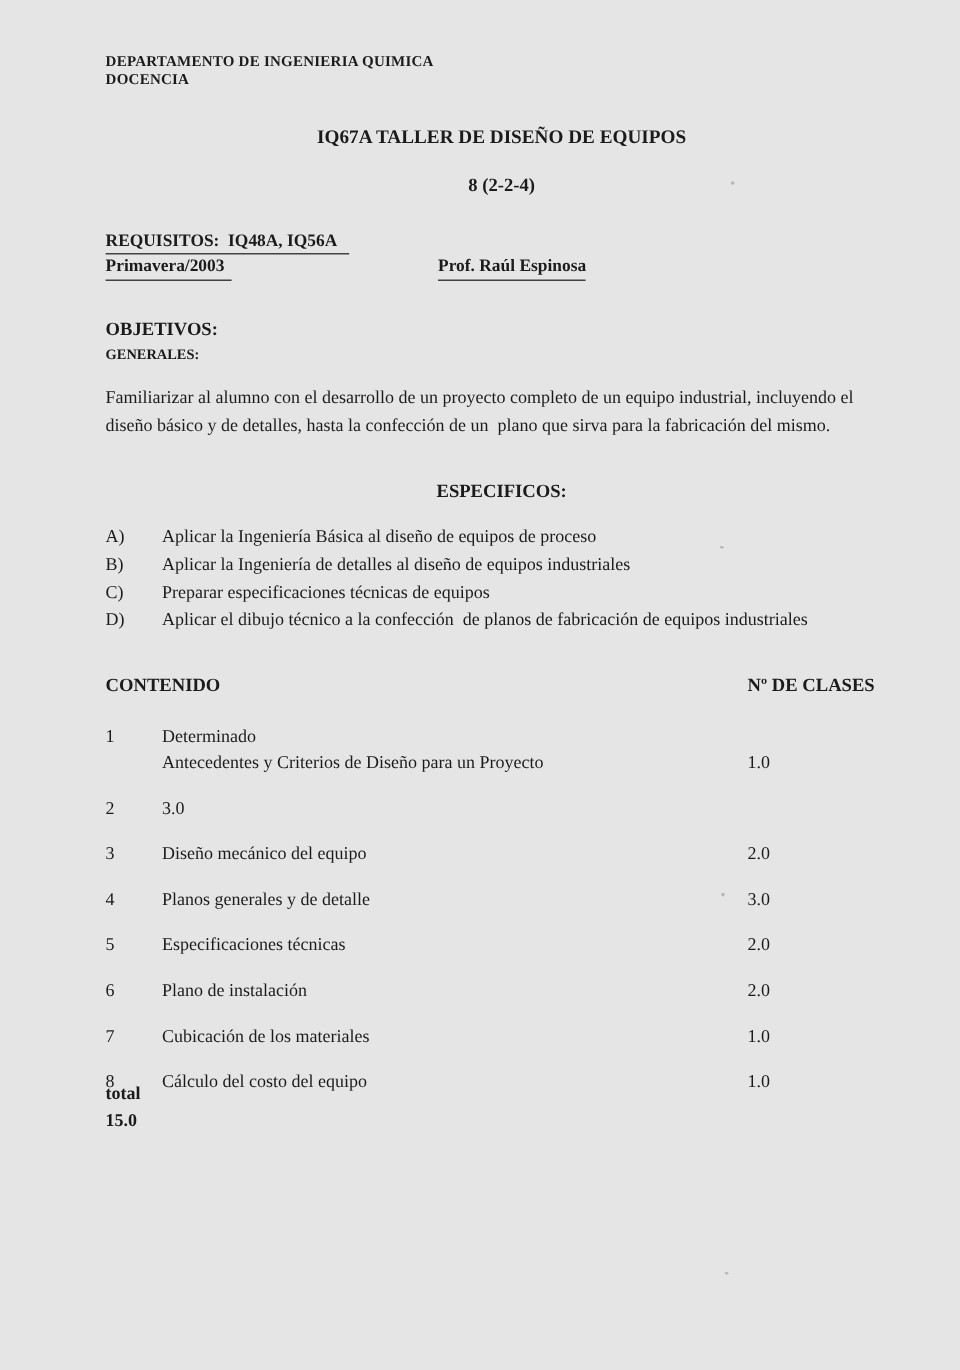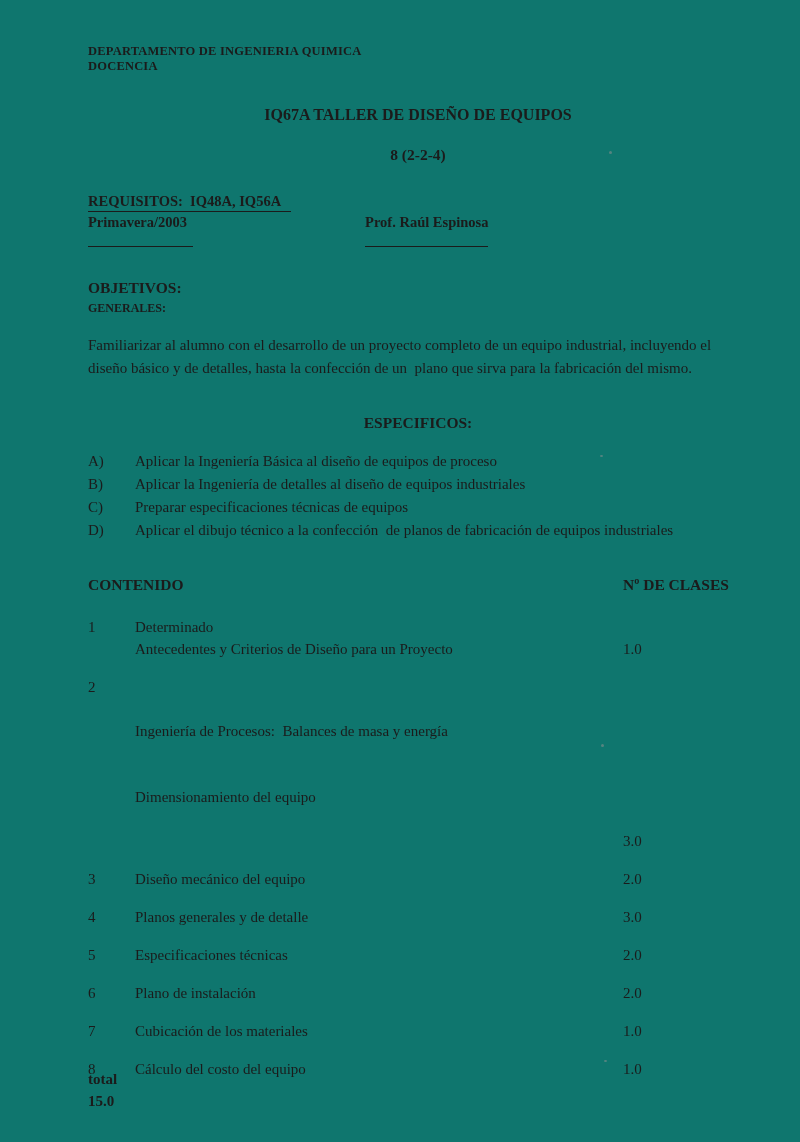--- a/index.html
+++ b/index.html
@@ -2,21 +2,21 @@
 <html><head>
 <meta charset="utf-8">
 <style>
   * { margin: 0; padding: 0; box-sizing: border-box; }
   html, body { background: #9a9a9a; }
   .page {
     position: relative;
     width: 800px;
     height: 1142px;
     margin: 0 auto;
-    background: #0f766e;
+    background: #e5e5e5;
     color: #1b1b1b;
     font-family: "Liberation Serif", "DejaVu Serif", serif;
     font-size: 15px;
     overflow: hidden;
   }
   .content {
     position: absolute;
     left: 88px;
     right: 52px;
     top: 0;
@@ -27,21 +27,21 @@
   .letterhead { margin-top: 44px; font-size: 12.5px; font-weight: bold; line-height: 15px; letter-spacing: 0.2px; }
 
   .title-block { text-align: center; margin-top: 32px; }
   .course-title { font-size: 16px; font-weight: bold; display: inline-block; }
   .course-credits-wrap { text-align: center; margin-top: 22px; }
   .course-credits { font-size: 15.5px; font-weight: bold; display: inline-block; }
 
   .info-block { margin-top: 28px; font-size: 14.5px; line-height: 18px; }
   .info-row { display: flex; margin-top: 1px; }
   .req { font-weight: bold; border-bottom: 1.4px solid #1b1b1b; padding-right: 10px; padding-bottom: 1px; display: inline-block; }
-  .sem { font-weight: bold; border-bottom: 1.4px solid #1b1b1b; padding-right: 6px; padding-bottom: 15px; display: inline-block; }
+  .sem { font-weight: bold; border-bottom: 1.4px solid #1b1b1b; padding-right: 6px; padding-bottom: 2px; display: inline-block; }
   .prof { font-weight: bold; border-bottom: 1.4px solid #1b1b1b; padding-bottom: 1px; display: inline-block; margin-left: 172px; }
 
   .objetivos { margin-top: 32px; font-size: 15.5px; font-weight: bold; }
   .generales { margin-top: 4px; font-size: 12px; font-weight: bold; }
   .general-par { margin-top: 18px; font-size: 15px; line-height: 23px; }
   .especificos { margin-top: 34px; font-size: 15.5px; font-weight: bold; text-align: center; }
 
   .spec-list { margin-top: 18px; }
   .spec-item { display: flex; line-height: 23px; font-size: 15px; }
   .spec-label { width: 47px; }
@@ -127,24 +127,20 @@
         <span class="col-num">1</span>
         <span class="col-text">
           <span style="display:block">Determinado</span>
           <span style="display:block">Antecedentes y Criterios de Diseño para un Proyecto</span>
         </span>
         <span class="col-val">1.0</span>
       </div>
 
       <div class="row">
         <span class="col-num">2</span>
-        <span class="col-text pre">
-          <span style="display:block" class="pre">Ingeniería de Procesos:  Balances de masa y energía</span>
-          <span style="display:block">Dimensionamiento del equipo</span>
-        </span>
         <span class="col-val">3.0</span>
       </div>
 
       <div class="row">
         <span class="col-num">3</span>
         <span class="col-text">Diseño mecánico del equipo</span>
         <span class="col-val">2.0</span>
       </div>
 
       <div class="row">

